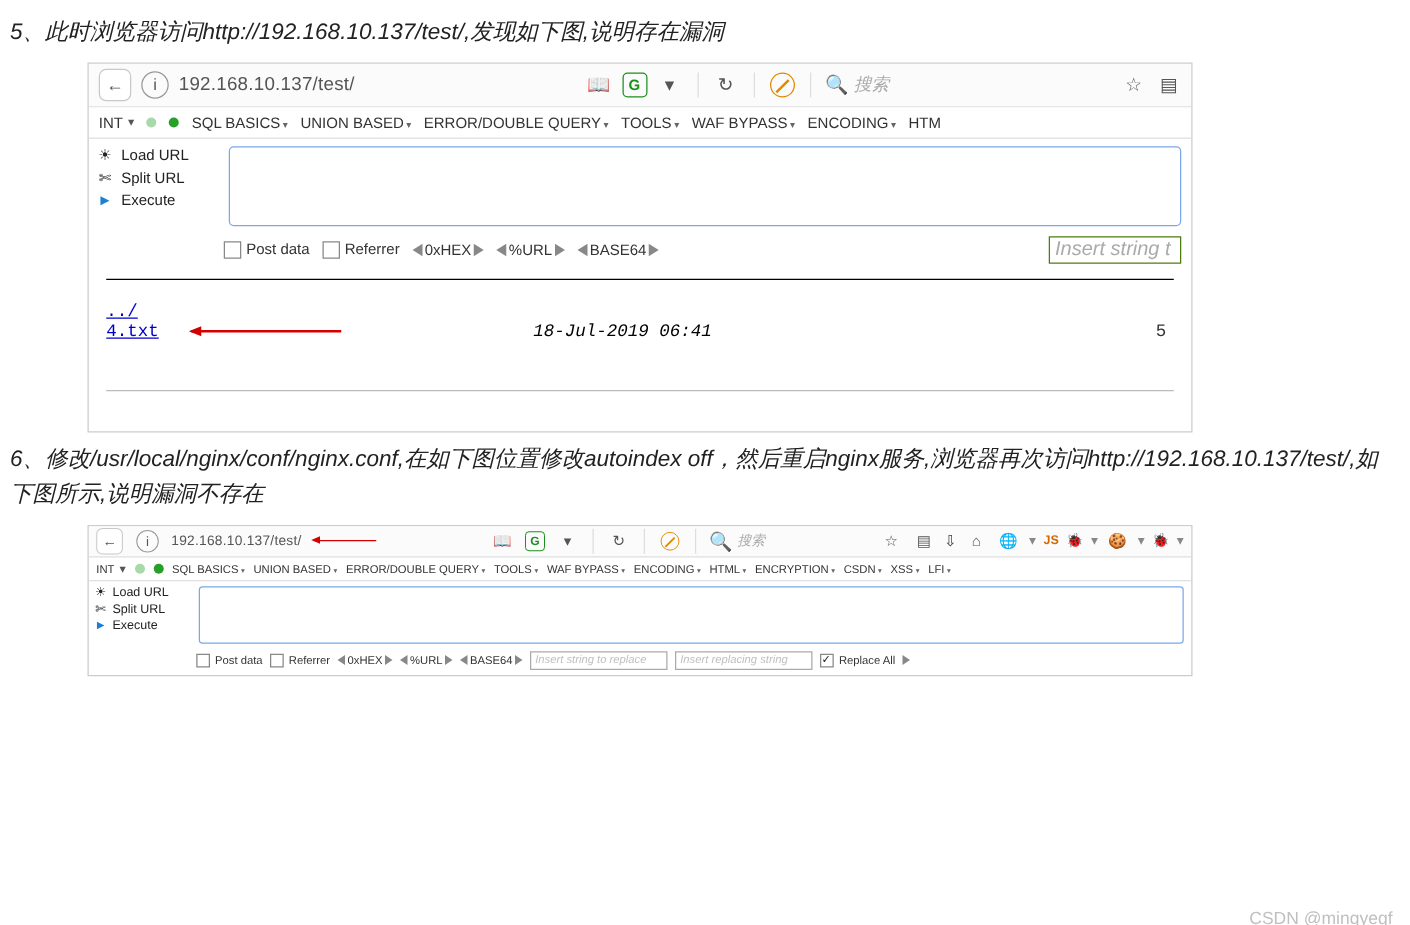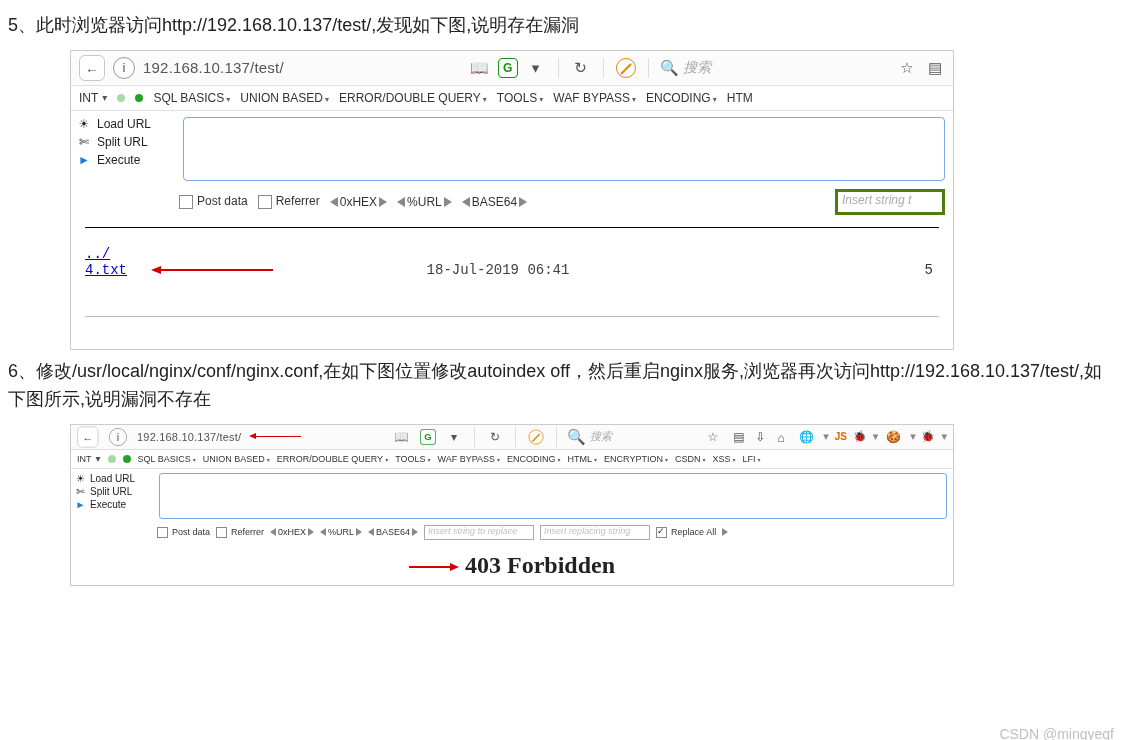--- a/index.html
+++ b/index.html
@@ -1,17 +1,17 @@
 <!DOCTYPE html>
 <html><head>
 <meta charset="utf-8">
 <style>
   html,body{margin:0;padding:0;background:#fff;font-family:"Microsoft YaHei","PingFang SC",Arial,sans-serif;color:#222;}
   .page{width:1112px;padding:8px;margin:0;}
-  .instr{font-size:18px;line-height:1.55;margin:4px 0 10px 0;color:#222;}
+  .instr{font-size:18px;line-height:1.55;margin:4px 0 10px 0;color:#222;font-style:italic;}
   .shot{border:1px solid #ccc;background:#fff;margin:0 0 8px 62px;overflow:hidden;}
   .shot1{width:882px;}
   .shot2{width:882px;margin-bottom:0;}
 
   
   .nav1{height:34px;display:flex;align-items:center;gap:8px;padding:0 8px;border-bottom:1px solid #e0e0e0;background:#fbfbfb;}
   .backbtn,.rnd{width:24px;height:24px;border:1px solid #c8c8c8;border-radius:6px;display:flex;align-items:center;justify-content:center;font-size:14px;color:#555;background:#fff;}
   .info-i{width:20px;height:20px;border:1px solid #999;border-radius:50%;display:flex;align-items:center;justify-content:center;font-size:13px;color:#555;}
   .url1{flex:0 0 auto;font-size:15px;color:#555;font-family:Arial;letter-spacing:.2px;}
   .spacer{flex:1;}
@@ -36,31 +36,31 @@
   .leftbtns{width:100px;padding:4px 6px 2px 6px;border-right:0;}
   .tbtn{display:flex;align-items:center;gap:6px;font-size:12px;color:#222;padding:2px 0;}
   .tico{width:14px;height:14px;display:flex;align-items:center;justify-content:center;font-size:12px;}
   .bigta{flex:1;margin:6px 8px 4px 0;border:1.5px solid #7aa8e8;border-radius:4px;height:62px;background:#fff;}
 
   .optrow{display:flex;align-items:center;gap:10px;padding:4px 8px 6px 108px;font-size:12px;color:#333;border-bottom:0;}
   .chk{width:12px;height:12px;border:1px solid #888;display:inline-block;vertical-align:middle;margin-right:4px;background:#fff;}
   .pill{display:inline-flex;align-items:center;gap:2px;}
   .pleft{width:0;height:0;border-top:5px solid transparent;border-bottom:5px solid transparent;border-right:8px solid #888;}
   .pright{width:0;height:0;border-top:5px solid transparent;border-bottom:5px solid transparent;border-left:8px solid #888;}
-  .insbox{flex:0 0 auto;margin-left:auto;border:3px solid #4d7c0f;width:96px;height:18px;font-style:italic;color:#aaa;font-size:12px;padding:1px 4px;}
+  .insbox{flex:0 0 auto;margin-left:auto;border:1px solid #4d7c0f;width:96px;height:18px;font-style:italic;color:#aaa;font-size:16px;padding:1px 4px;}
 
   .pagebody{padding:6px 14px 14px 14px;font-family:"Times New Roman",serif;}
   .h1x{font-size:30px;font-weight:bold;margin:6px 0 14px 0;}
   .hr{height:1px;background:#000;margin:0 0 18px 0;}
   .hr.light{background:#bbb;margin-top:36px;}
   .filelist{font-family:"Courier New",monospace;font-size:14px;color:#333;}
   .filelist table{width:100%;border-collapse:collapse;}
   .filelist td{padding:0 0 2px 0;}
   .filelist a{color:#0000cc;text-decoration:underline;}
-  .filelist .date{color:#404040;}
+  .filelist .date{color:#000000;font-style:italic;}
   .filelist .sz{text-align:right;color:#333;padding-right:6px;}
   .arrow{display:inline-block;width:120px;height:2px;background:#d40000;position:relative;margin-left:18px;vertical-align:middle;}
   .arrow:before{content:"";position:absolute;left:-2px;top:-3px;border-top:4px solid transparent;border-bottom:4px solid transparent;border-right:10px solid #d40000;}
 
   
   .nav2{height:24px;display:flex;align-items:center;gap:6px;padding:0 6px;border-bottom:1px solid #e0e0e0;background:#fbfbfb;font-size:11px;color:#555;}
   .nav2 .backbtn,.nav2 .info-i{transform:scale(.82);transform-origin:left center;}
   .nav2 .url1{font-size:11px;}
   .nav2 .ico,.nav2 .ico.green{transform:scale(.8);}
   .nav2 .noentry{transform:scale(.75);}
@@ -293,19 +293,16 @@
           <span class="pleft"></span>
           <span>BASE64</span>
           <span class="pright"></span>
         </span>
       <span class="insbox2">Insert string to replace</span>
       <span class="insbox2">Insert replacing string</span>
       <span><span class="chk on"></span><span>Replace All</span></span>
       <span class="pright"></span>
     </div>
 
-    <div class="forbid">
-      <span class="arr"></span><span>403 Forbidden</span>
-    </div>
   </div>
 
   <div class="watermark">CSDN @mingyeqf</div>
 </div>
 
 </body></html>

